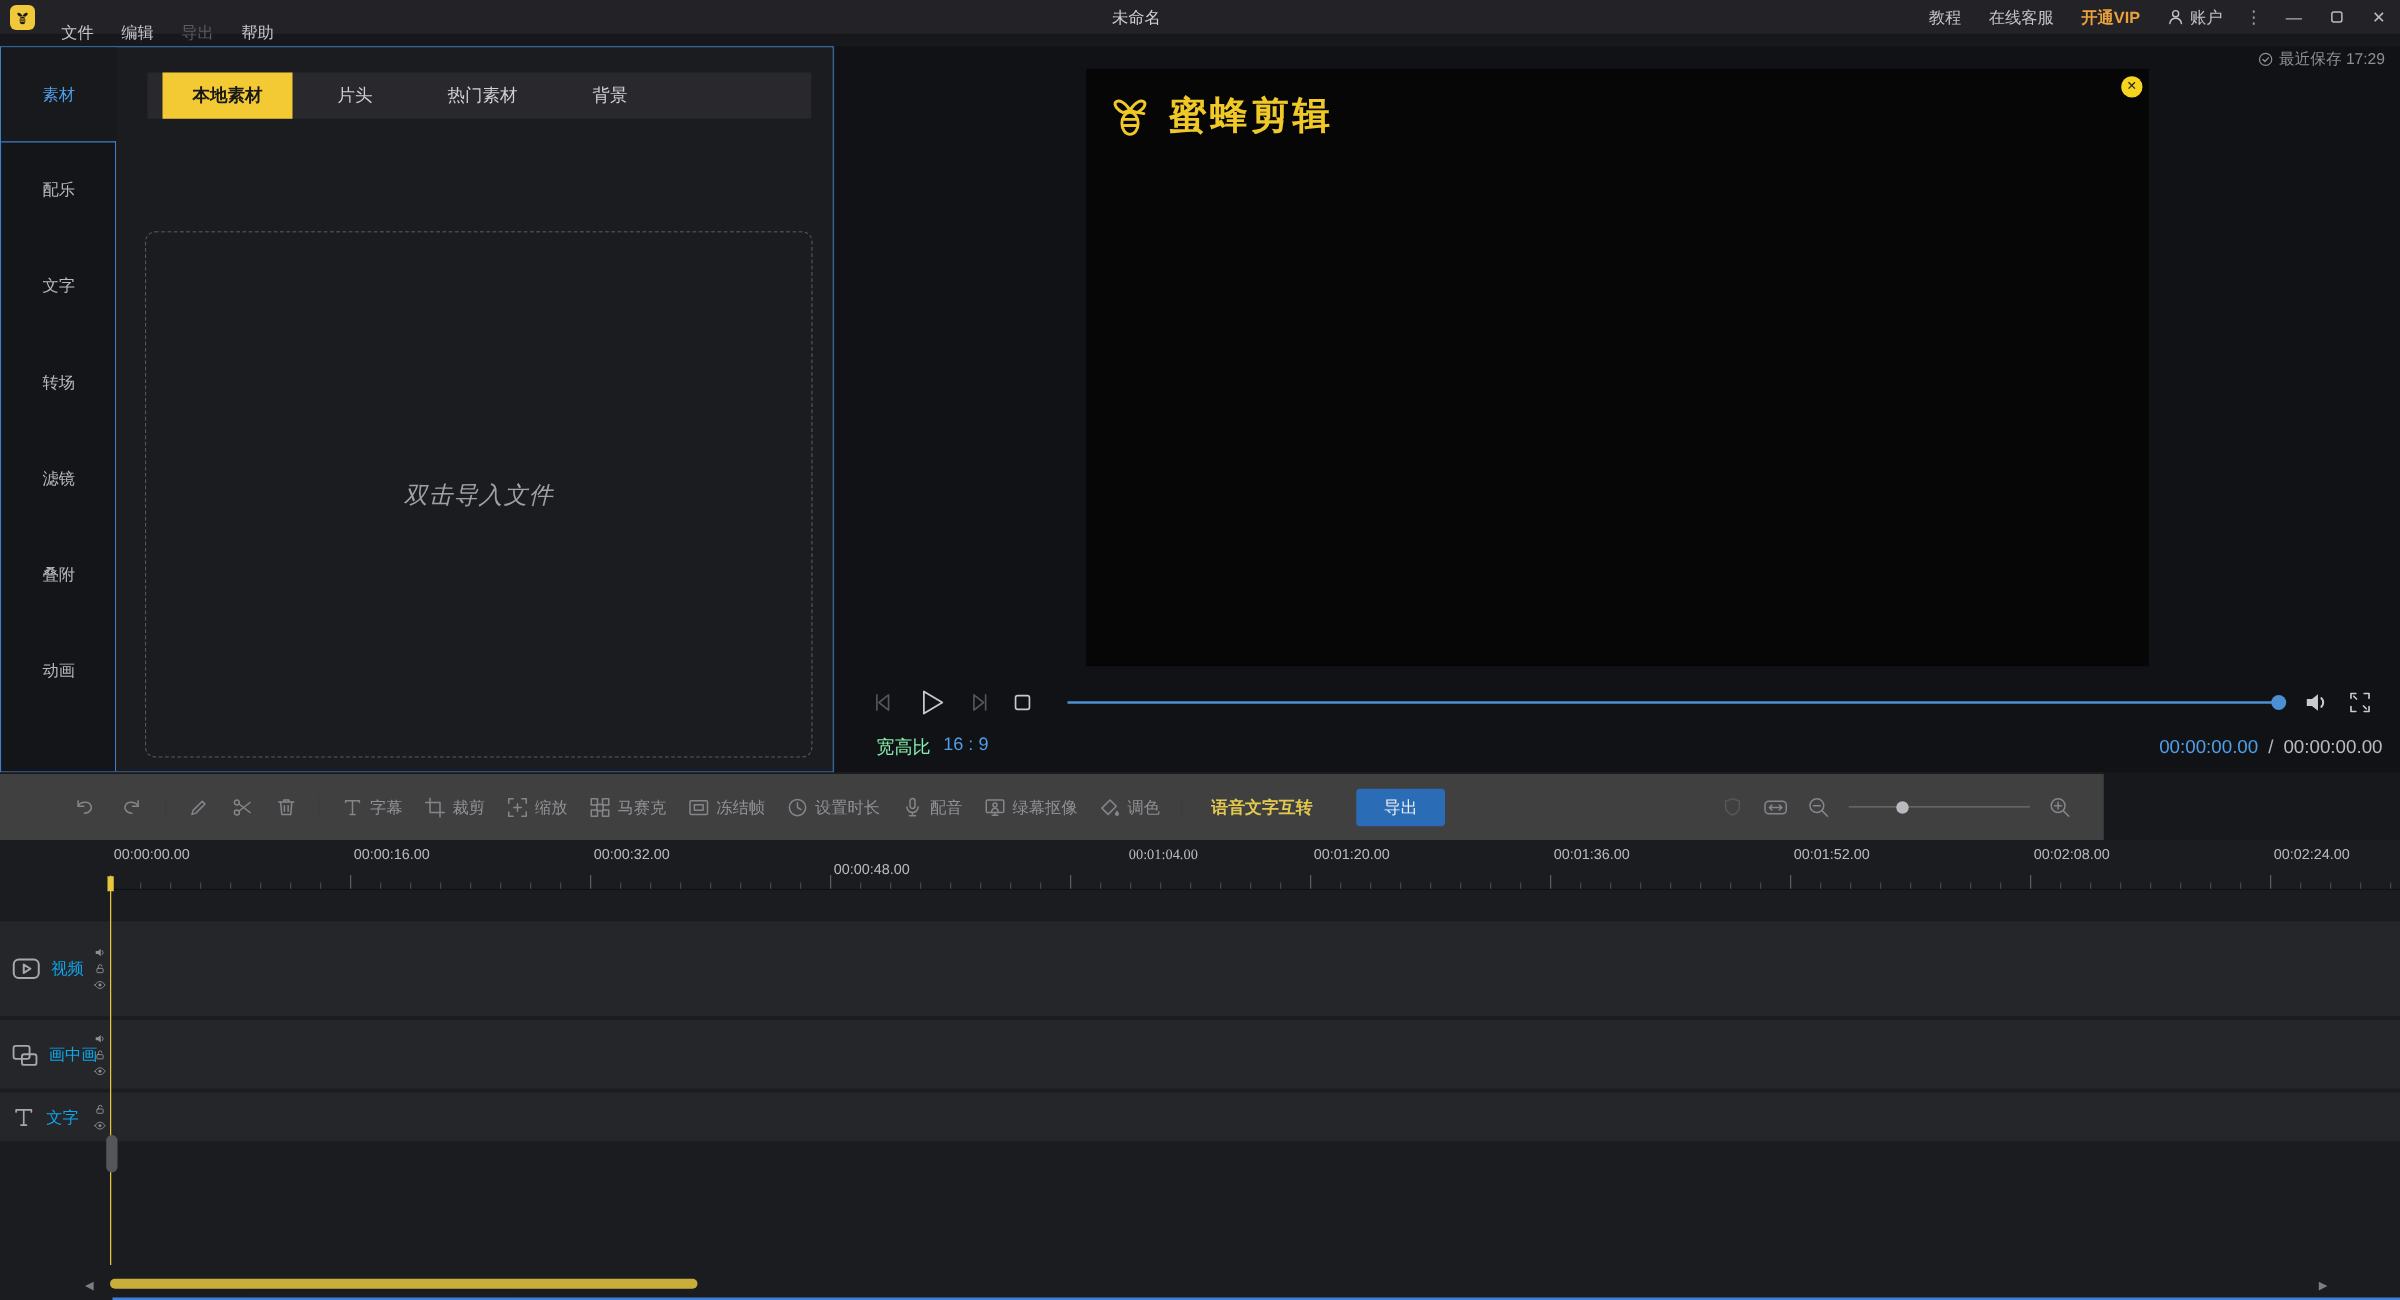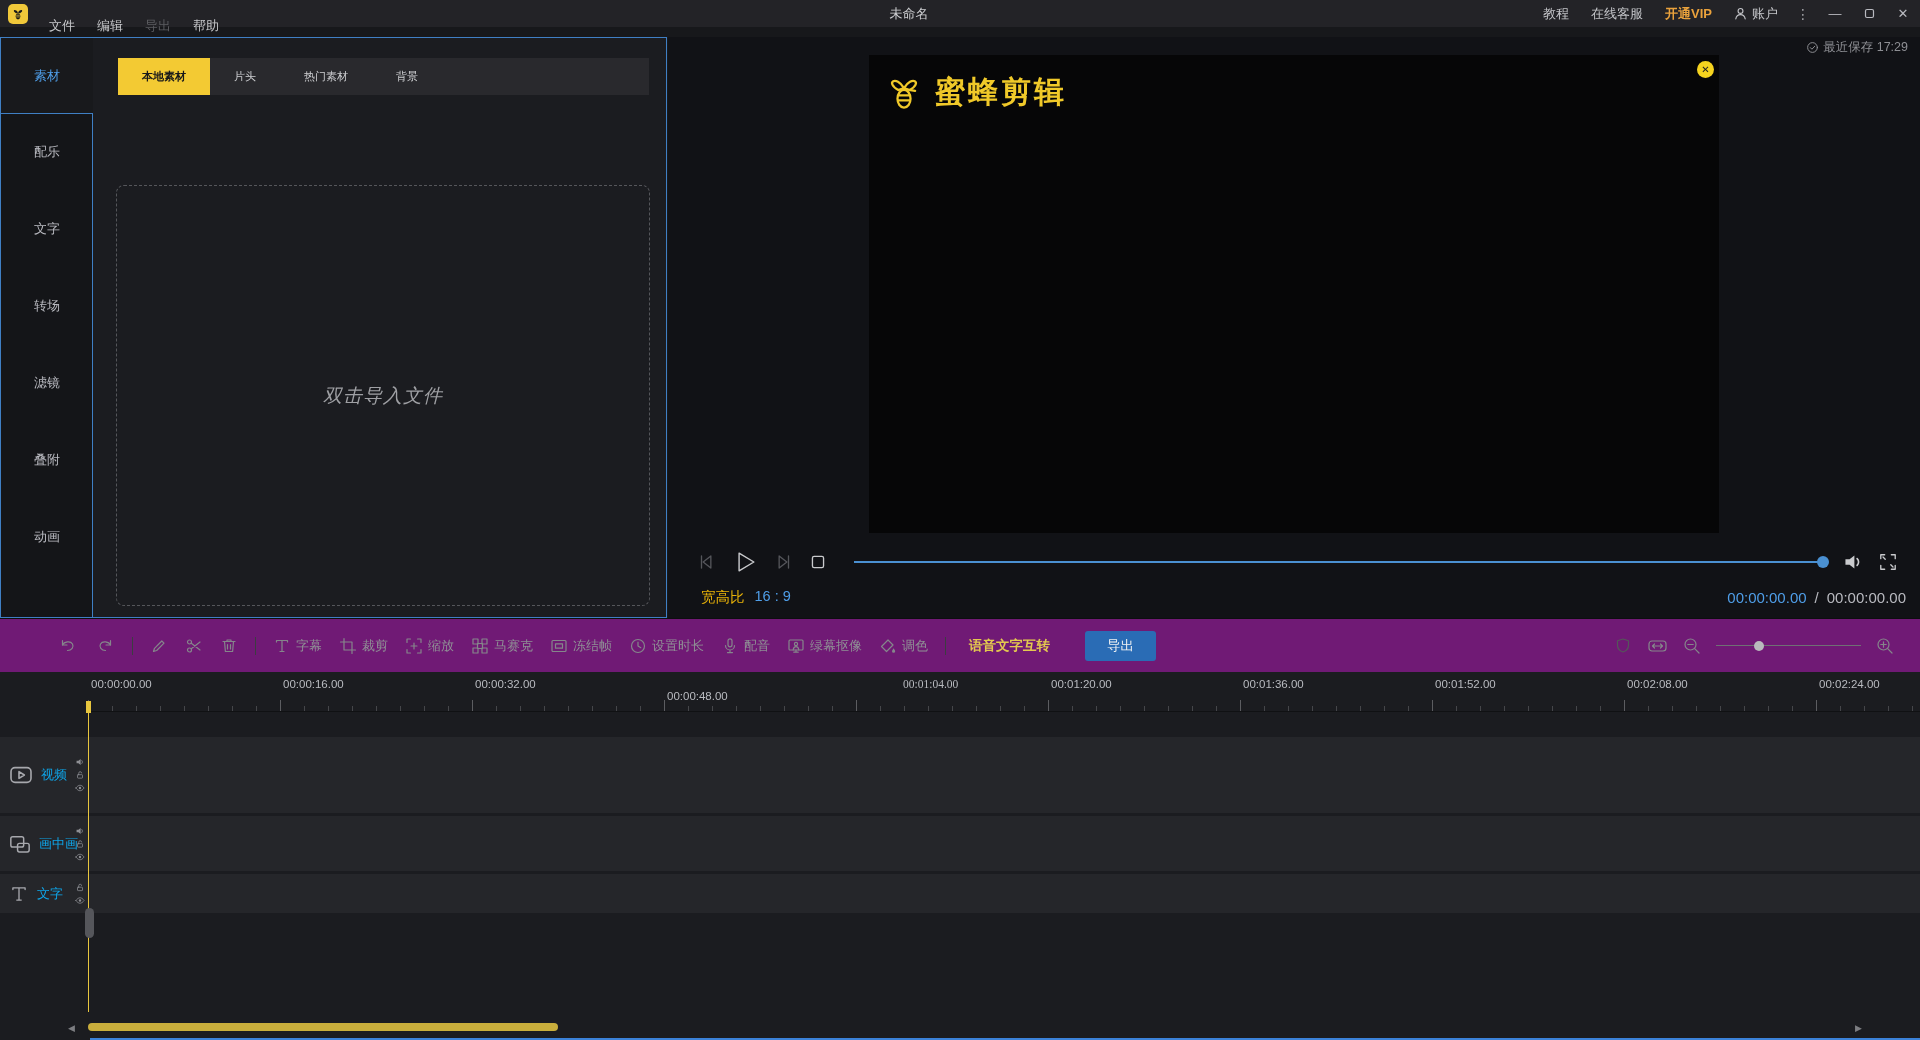--- a/index.html
+++ b/index.html
@@ -35,21 +35,21 @@
   #rail { width:92px; position:relative; background:#141518; }
   #rail-divider { position:absolute; right:0; top:75px; bottom:0; width:1px; background:#3f7fc4; }
   #rail-active-underline { position:absolute; left:0; top:75px; width:92px; height:1px; background:#3f7fc4; }
   .rail-item { height:77px; display:flex; align-items:center; justify-content:center; color:#b9bac0; cursor:pointer; }
   .rail-item.first { height:75px; background:#18191c; }
   .rail-item.active { color:#4f9ee8; }
 
   #library { flex:1; position:relative; background:#1b1c20; }
   #tabstrip { position:absolute; left:25px; right:17px; top:20px; height:37px;
     background:#29292d; display:flex; align-items:stretch; }
-  .lib-tab { padding:0 24px; display:flex; align-items:center; color:#cfd0d3; font-size:11px; cursor:pointer; }
+  .lib-tab { padding:0 24px; display:flex; align-items:center; color:#cfd0d3; font-size:14px; cursor:pointer;margin-left:12px; }
   .lib-tab.active { background:#f3ca33; color:#17181a; font-weight:bold; }
   #action-row { position:absolute; left:25px; right:17px; top:70px; height:28px;
     display:flex; align-items:center; color:#b9bac0; }
   .action-btn { display:flex; align-items:center; gap:9px; margin-right:34px; cursor:pointer; }
   #sort-btn { margin-left:auto; margin-right:6px; display:flex; align-items:center; gap:8px; cursor:pointer; color:#b9bac0; }
   #filter-row { position:absolute; left:25px; right:17px; top:107px; height:24px; display:flex; gap:28px; }
   .filter { color:#9a9b9f; cursor:pointer; padding-bottom:4px; }
   .filter.active { color:#4f9ee8; border-bottom:1px solid #4f9ee8; }
   #dropzone { position:absolute; left:23px; right:16px; top:147px; bottom:11px;
     border:1px dashed #55565a; border-radius:8px; display:flex; align-items:center; justify-content:center; }
@@ -64,27 +64,27 @@
   #canvas-close { position:absolute; top:6px; right:5px; width:17px; height:17px; border-radius:50%;
     background:#f5d31f; color:#222; font-size:10px; display:flex; align-items:center; justify-content:center; cursor:pointer; font-weight:bold; }
   #player-controls { position:absolute; left:28px; right:22px; top:507px; height:36px; display:flex; align-items:center; gap:14px; }
   .pc-btn { color:#c9cacd; cursor:pointer; }
   .pc-btn.dim { color:#55565b; }
   #seek { flex:1; height:12px; position:relative; margin-left:12px; cursor:pointer; }
   #seek-line { position:absolute; left:0; right:0; top:5px; height:2px; background:#4a90d2; }
   #seek-handle { position:absolute; right:-1px; top:0; width:12px; height:12px; border-radius:50%; background:#4a90d2; }
   #preview-footer { position:absolute; left:33px; right:14px; top:549px; height:22px; display:flex; align-items:center; }
   #aspect { display:flex; gap:10px; font-size:14.5px; }
-  #aspect-label { color:#eab308; }
+  #aspect-label { color:#86efac; }
   #aspect-value { color:#4f9ee8; }
   #timecode { margin-left:auto; font-size:15px; color:#b9bac0; display:flex; gap:8px; }
   #time-current { color:#4f9ee8; }
 
   
-  #toolbar { position:absolute; left:0; top:618px; width:1920px; height:54px; background:#701a75;
+  #toolbar { position:absolute; left:0; top:618px; width:1683px; height:54px; background:#404040;
     display:flex; align-items:center; border-top:1px solid #0d0e10; }
   #toolbar-left { display:flex; align-items:center; gap:17px; padding-left:58px; color:#85868b; }
   .tool { display:flex; align-items:center; gap:5px; color:#85868b; cursor:pointer; }
   .tool .tool-label { color:#8f9095; }
   .tsep { width:1px; height:18px; background:#3c3d41; }
   #speech-text { color:#e3c94f; font-weight:bold; font-size:13.5px; margin-left:6px; cursor:pointer; }
   #export-btn { margin-left:18px; background:#2a6cb5; color:#eef0f3; border:none; border-radius:3px;
     padding:6px 22px; font-size:13.5px; cursor:pointer; font-family:inherit; }
   #toolbar-right { position:absolute; right:26px; display:flex; align-items:center; gap:15px; color:#9fa0a5; }
   #tl-zoom-slider { width:145px; height:12px; position:relative; cursor:pointer; }

